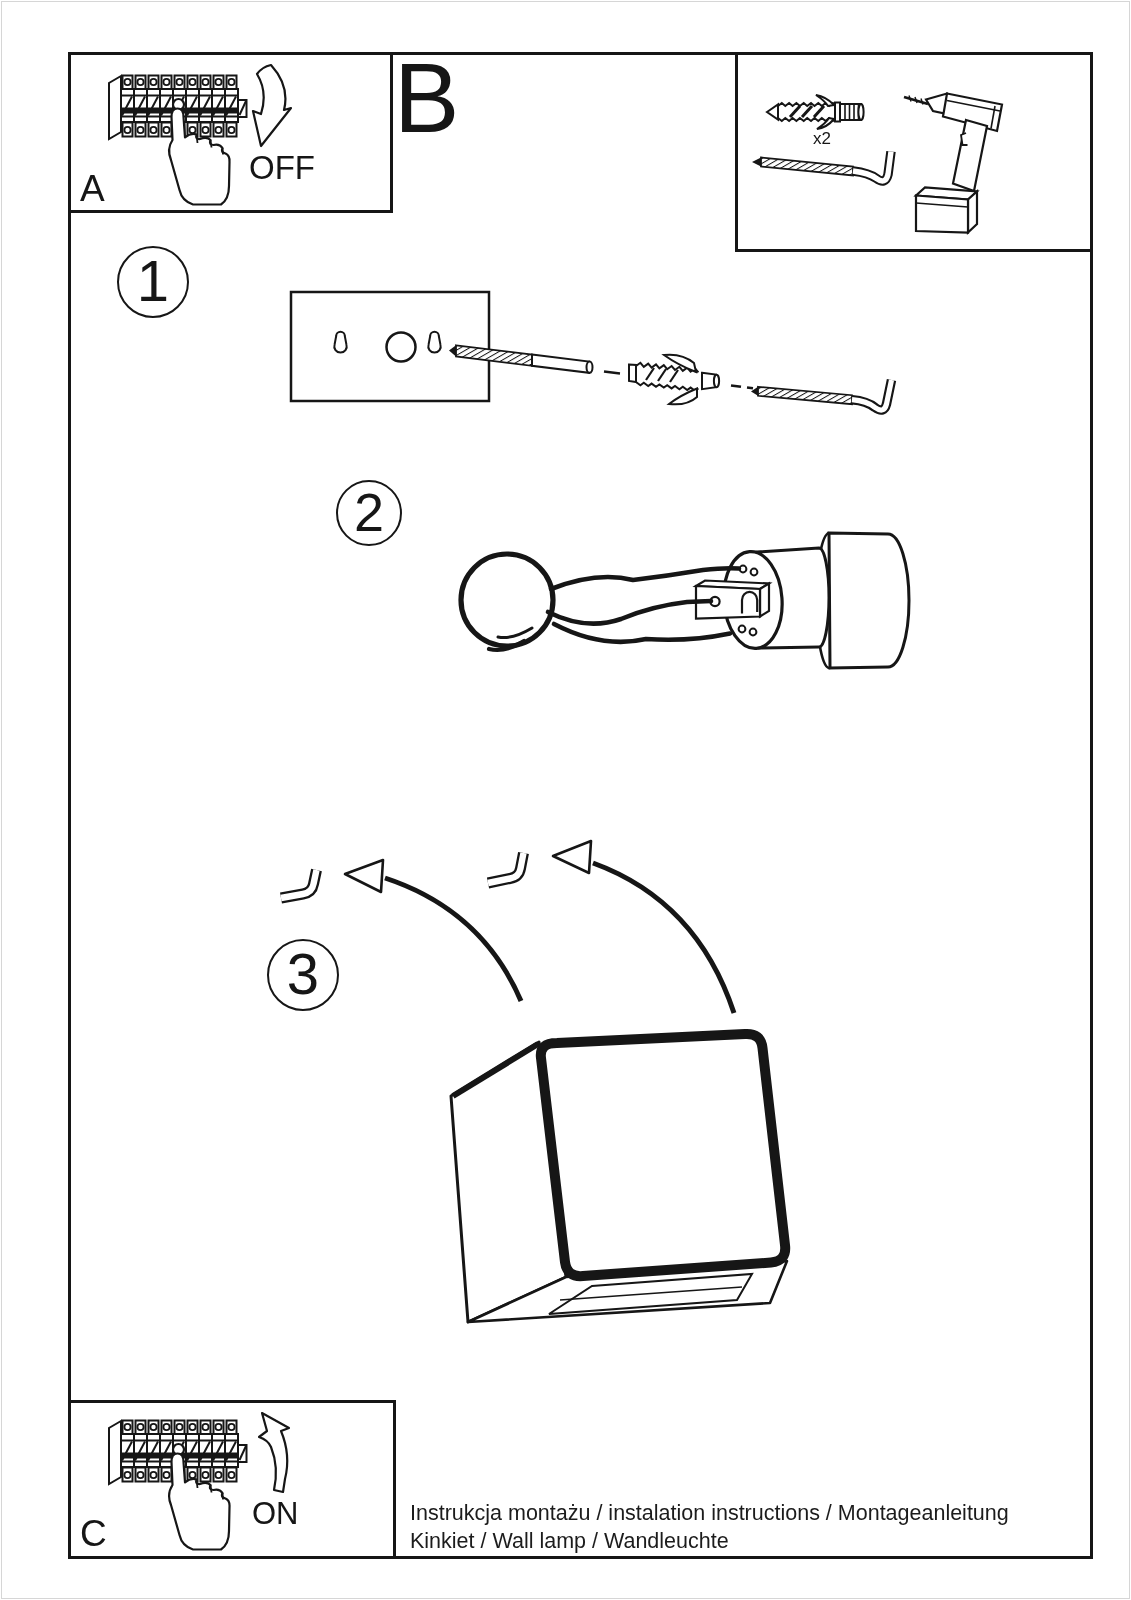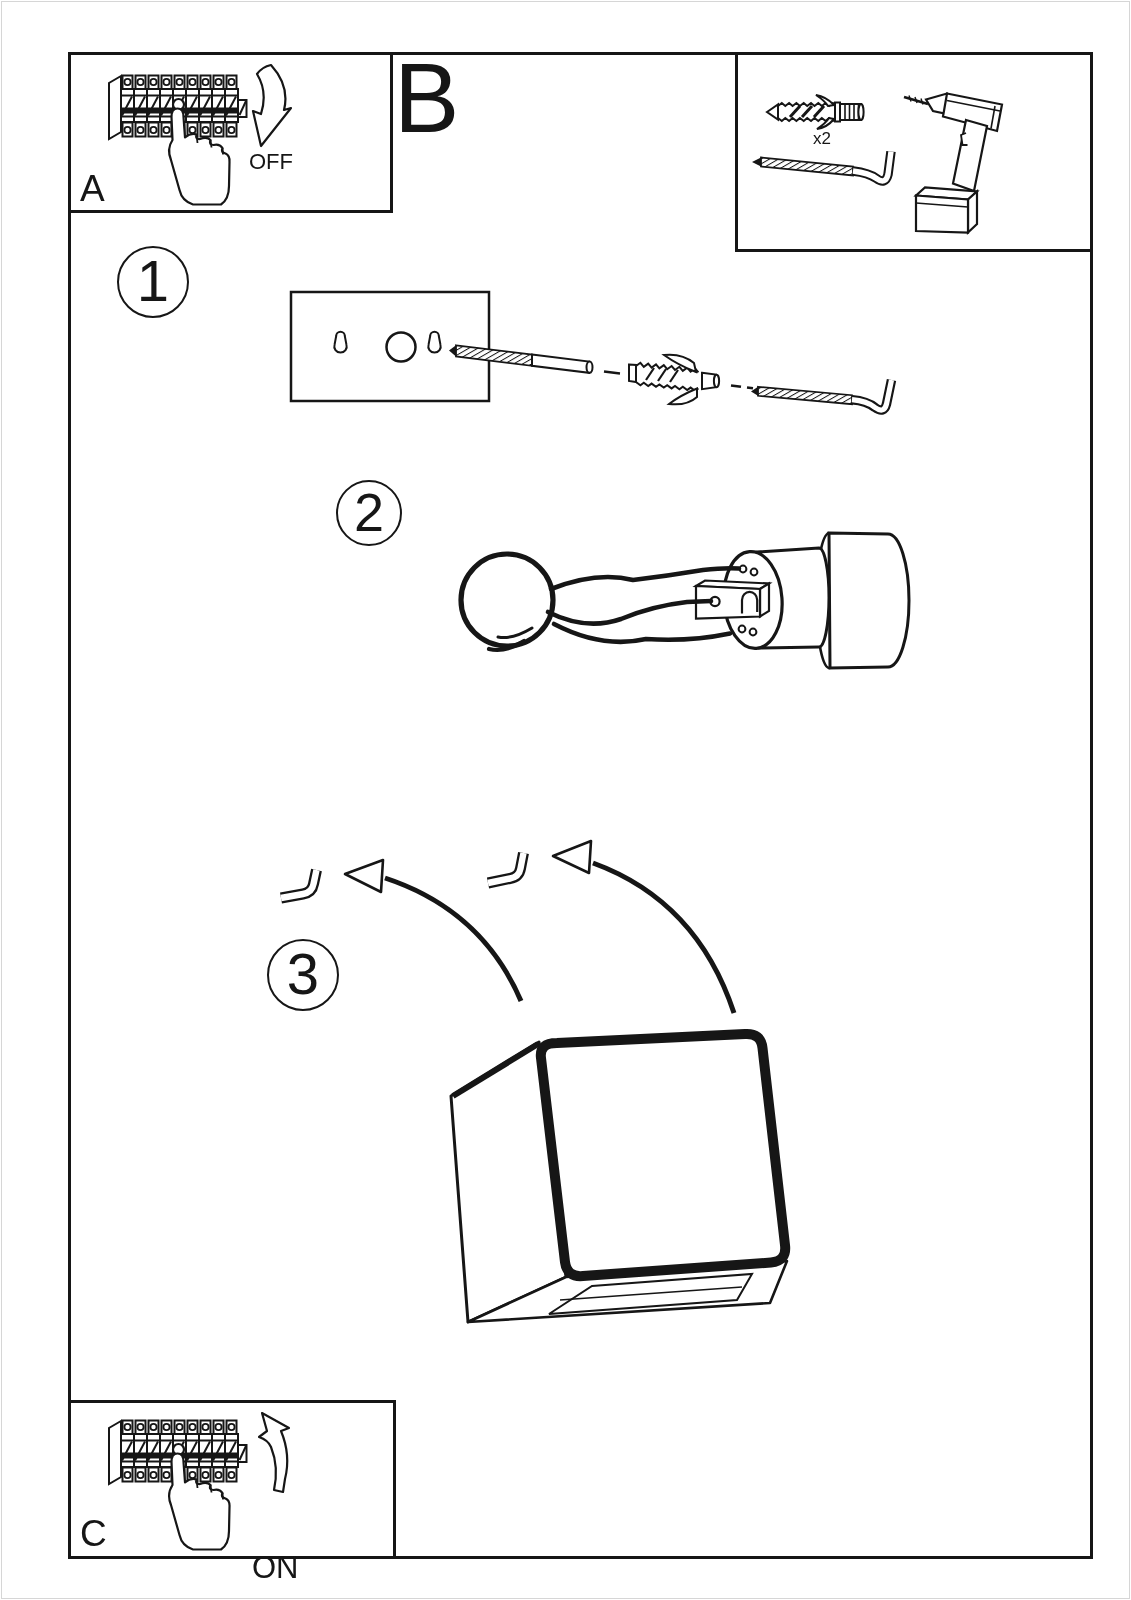--- a/index.html
+++ b/index.html
@@ -7,22 +7,22 @@
     position:relative;width:1131px;height:1600px;background:#ffffff;
     font-family:"Liberation Sans", sans-serif;color:#161616;overflow:hidden;
   }
   .page-edge{position:absolute;inset:1px;border:1.5px solid #d6d6d6;pointer-events:none;}
   .frame{position:absolute;border:3px solid #161616;background:transparent;box-sizing:border-box;}
   .box{position:absolute;border:3px solid #161616;background:#ffffff;box-sizing:border-box;}
   .letter{position:absolute;line-height:1;color:#161616;}
   .letter-a{left:80px;top:170px;font-size:37px;}
   .letter-b{left:394px;top:49px;font-size:98px;}
   .letter-c{left:80px;top:1515px;font-size:37px;}
-  .action-off{left:249px;top:151px;font-size:22px;}
-  .action-on{left:252px;top:1552px;font-size:31px;}
+  .action-off{left:249px;top:151px;font-size:33px;}
+  .action-on{left:252px;top:1498px;font-size:31px;}
   .qty{left:813px;top:130px;font-size:17px;}
   .step-circle{
     position:absolute;border:2.6px solid #161616;border-radius:50%;
     background:#fff;text-align:center;color:#161616;box-sizing:border-box;
   }
   .step-1{left:117px;top:246px;width:72px;height:72px;font-size:58px;line-height:66px;}
   .step-2{left:336px;top:480px;width:66px;height:66px;font-size:54px;line-height:61px;}
   .step-3{left:267px;top:939px;width:72px;height:72px;font-size:58px;line-height:66px;}
   .footer{position:absolute;left:410px;top:1499px;font-size:21.5px;line-height:28px;color:#1c1c1c;}
   svg.art{position:absolute;left:0;top:0;pointer-events:none;}
@@ -306,14 +306,16 @@
   <div class="letter letter-b">B</div>
   <div class="letter qty">x2</div>
   <div class="letter letter-c">C</div>
   <div class="letter action-on">ON</div>
 
   <div class="step-circle step-1">1</div>
   <div class="step-circle step-2">2</div>
   <div class="step-circle step-3">3</div>
 
   <div class="footer">
+    <div>Instrukcja montażu / instalation instructions / Montageanleitung</div>
+    <div>Kinkiet / Wall lamp / Wandleuchte</div>
   </div>
 </div>
 
 </body></html>

